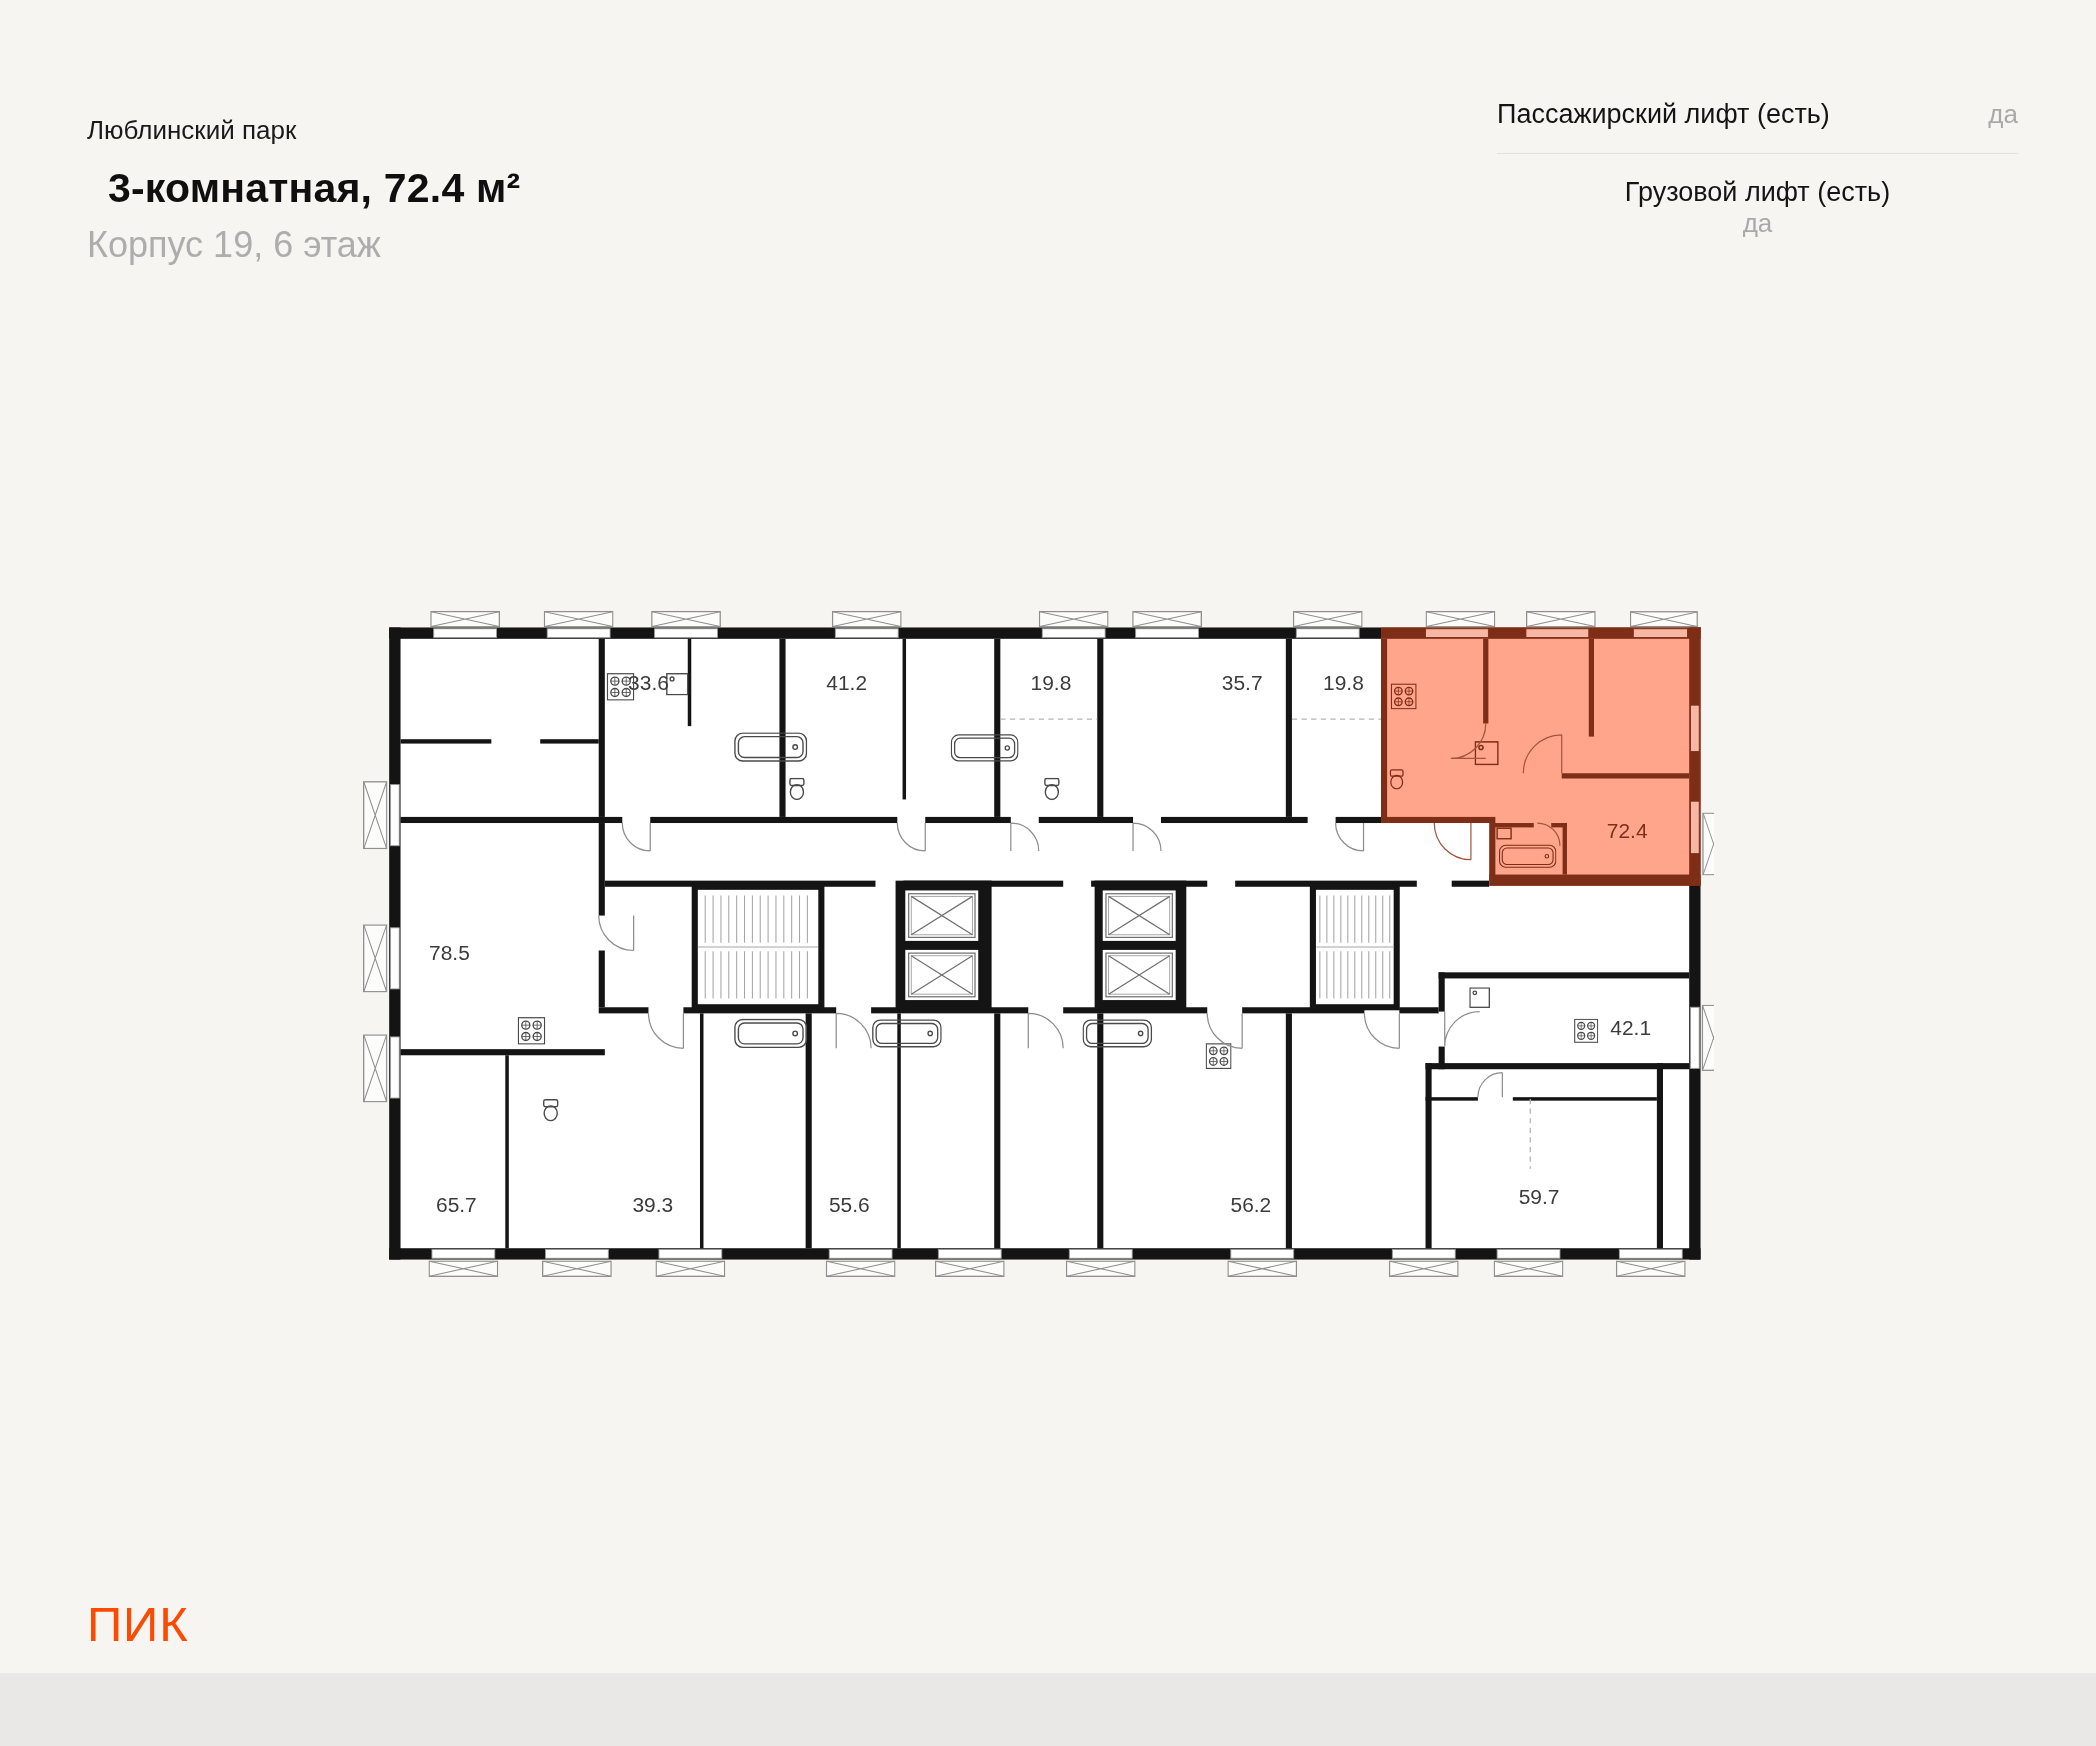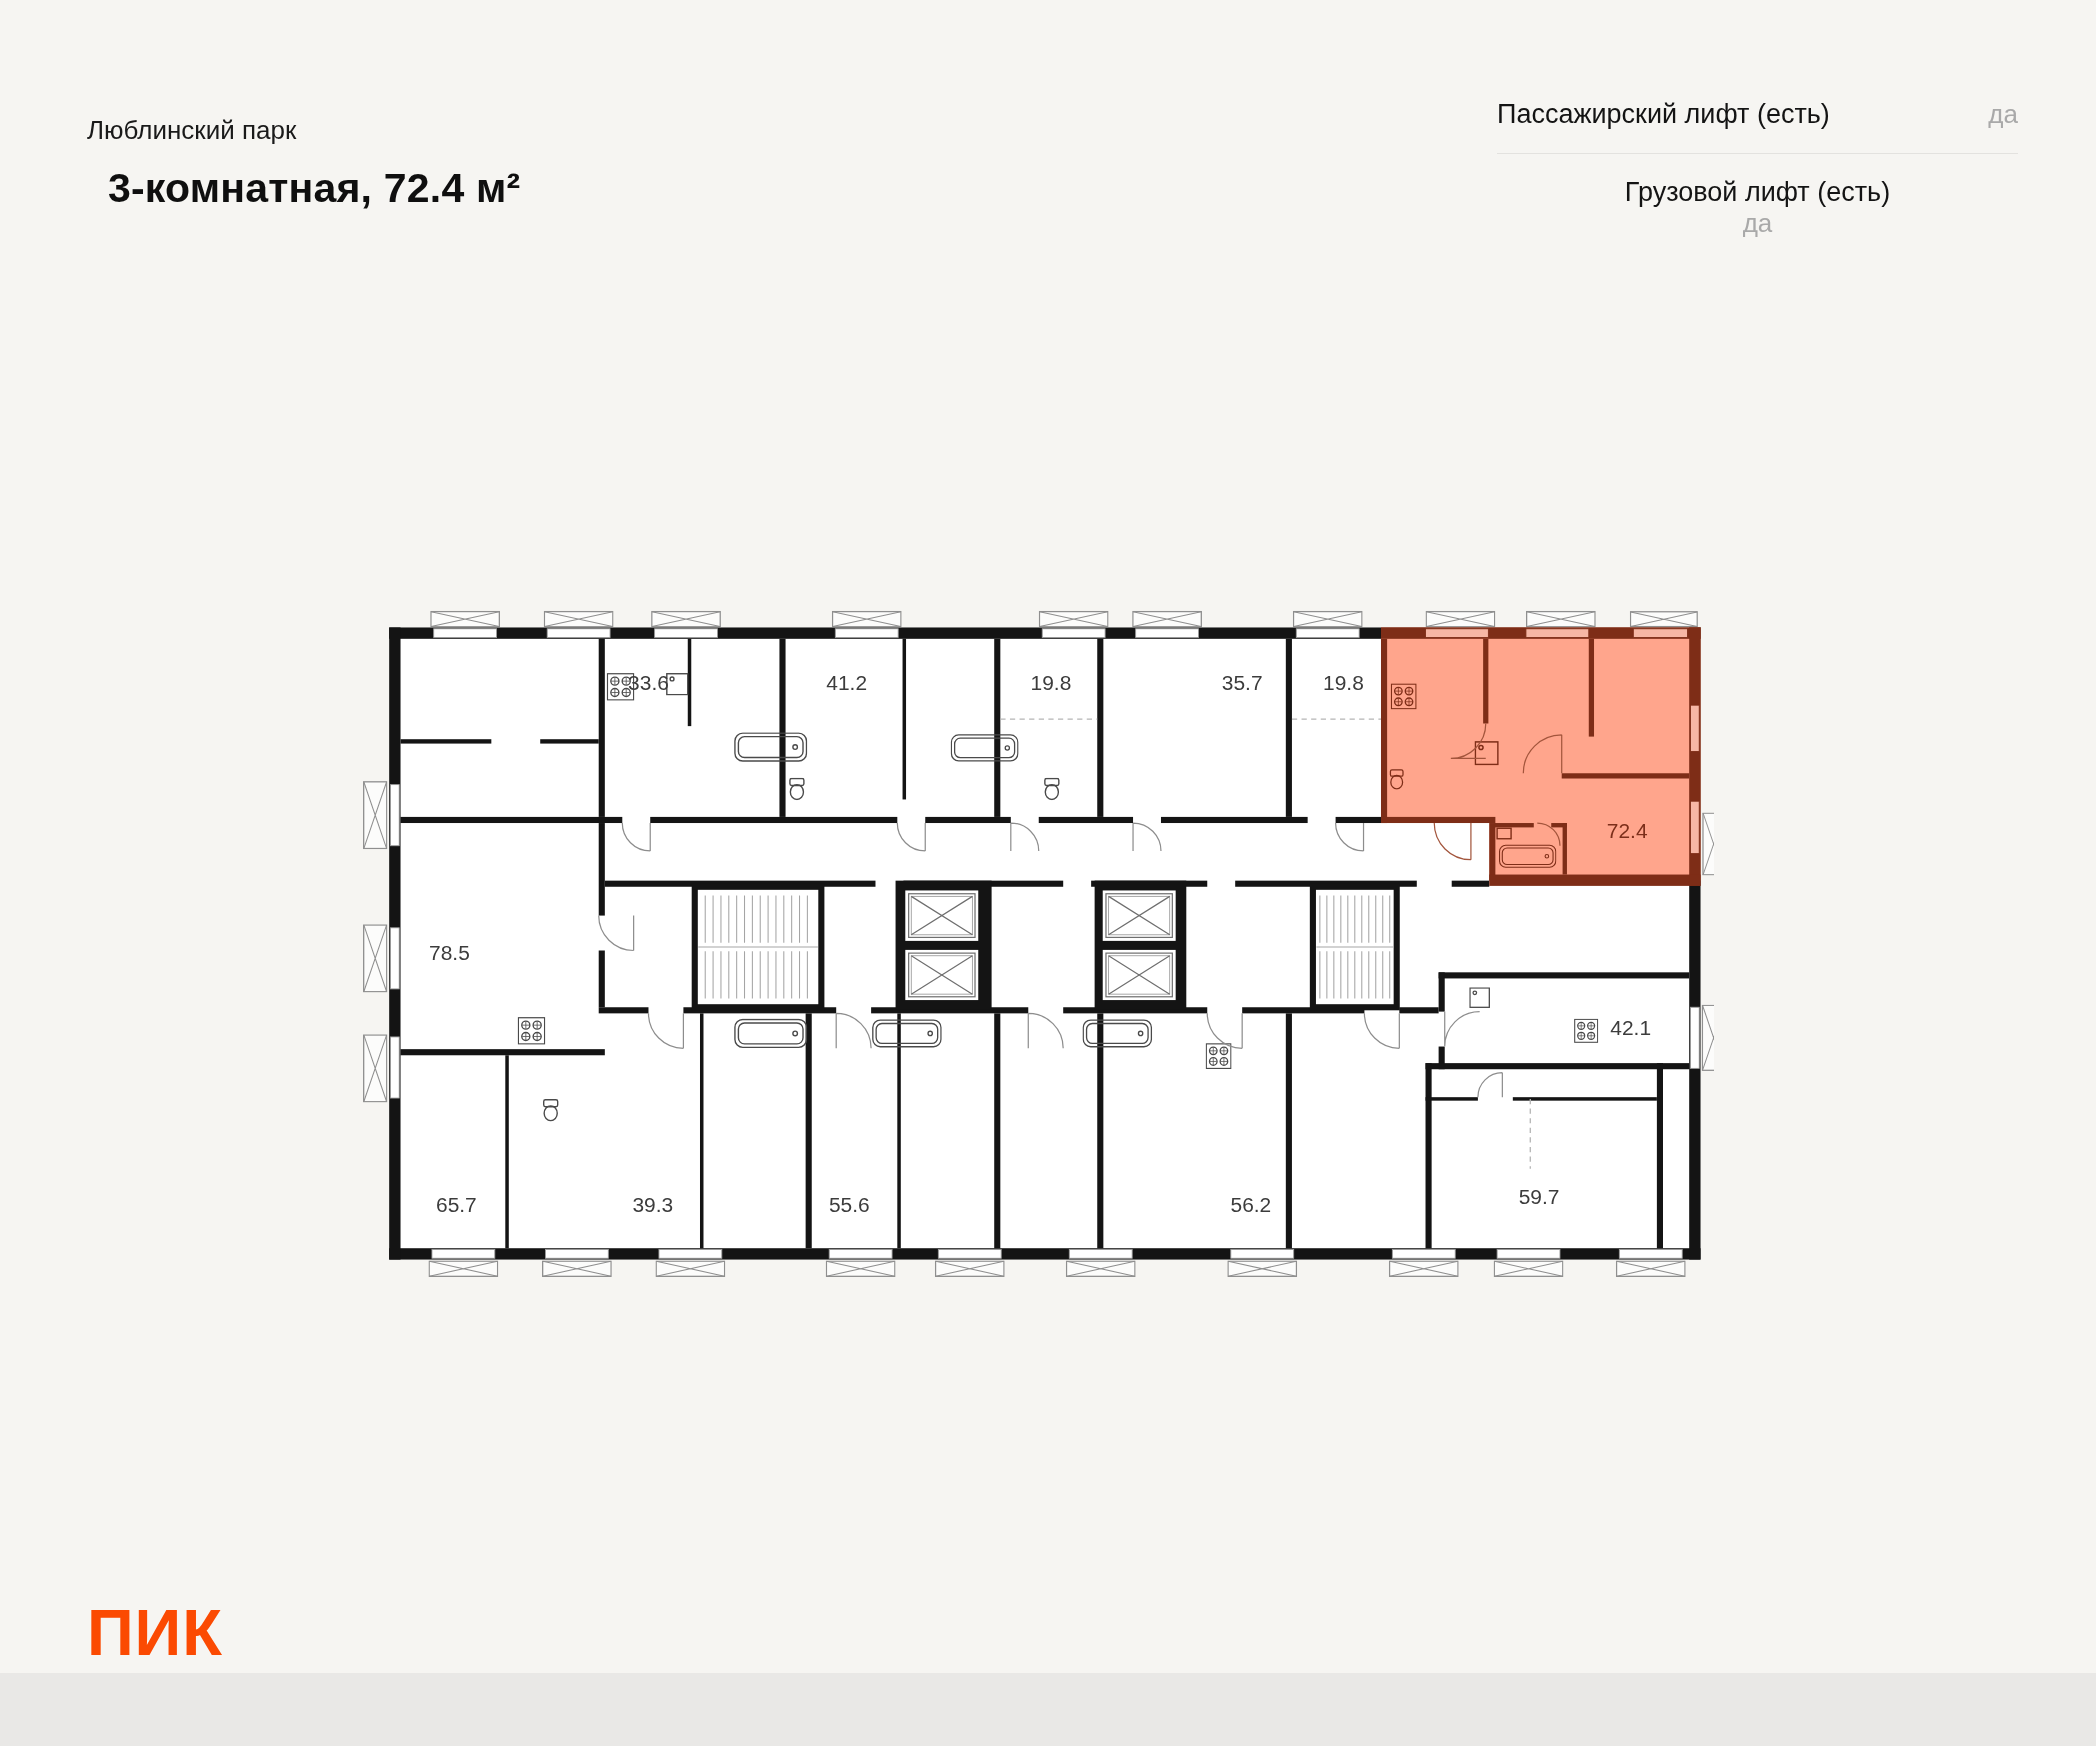--- a/index.html
+++ b/index.html
@@ -26,31 +26,32 @@
   .hw{fill:#7E2D17;}
   .fixt{stroke:#4a4a4a;stroke-width:1.6;fill:none;}
   .hfixt{stroke:#7E2D17;stroke-width:1.6;fill:none;}
   .arc{stroke:#8d8d8d;stroke-width:1.4;fill:none;}
   .harc{stroke:#a3553c;stroke-width:1.4;fill:none;}
   .hatch{stroke:#a5a5a5;stroke-width:1.2;fill:none;}
   .win{fill:#ffffff;stroke:#9b9b9b;stroke-width:1;}
   .hwin{fill:#f6b7a5;stroke:#7E2D17;stroke-width:1;}
   .dash{stroke:#b5b5b5;stroke-width:1.5;fill:none;stroke-dasharray:6 5;}
   
-  .logo{position:absolute;left:87px;top:1600px;font-size:65px;font-weight:700;
+  .logo{position:absolute;left:87px;top:1600px;font-size:49px;font-weight:400;
         color:#FB4A02;letter-spacing:0.9px;line-height:1;cursor:pointer;}
 </style>
 </head>
 <body>
 
 <div class="page">
 
   <div class="hdr-left">
     <div class="project">Люблинский парк</div>
     <div class="title">3-комнатная, 72.4 м²</div>
+    <div class="subtitle">Корпус 19, 6 этаж</div>
   </div>
 
   <div class="specs">
     <div class="spec-row">
       <span class="spec-label">Пассажирский лифт (есть)</span>
       <span class="spec-value">да</span>
     </div>
     <div class="divider"></div>
     <div class="spec-row">
       <span class="spec-label">Грузовой лифт (есть)</span>

